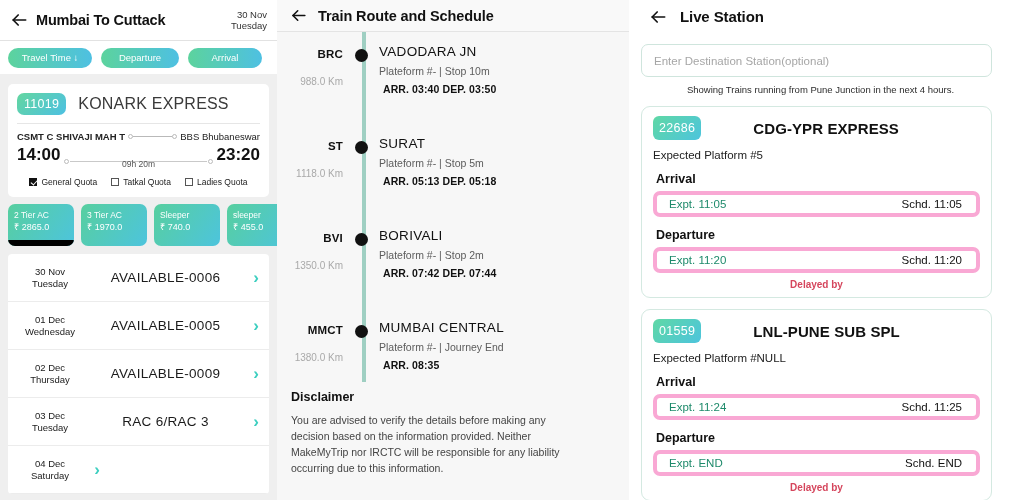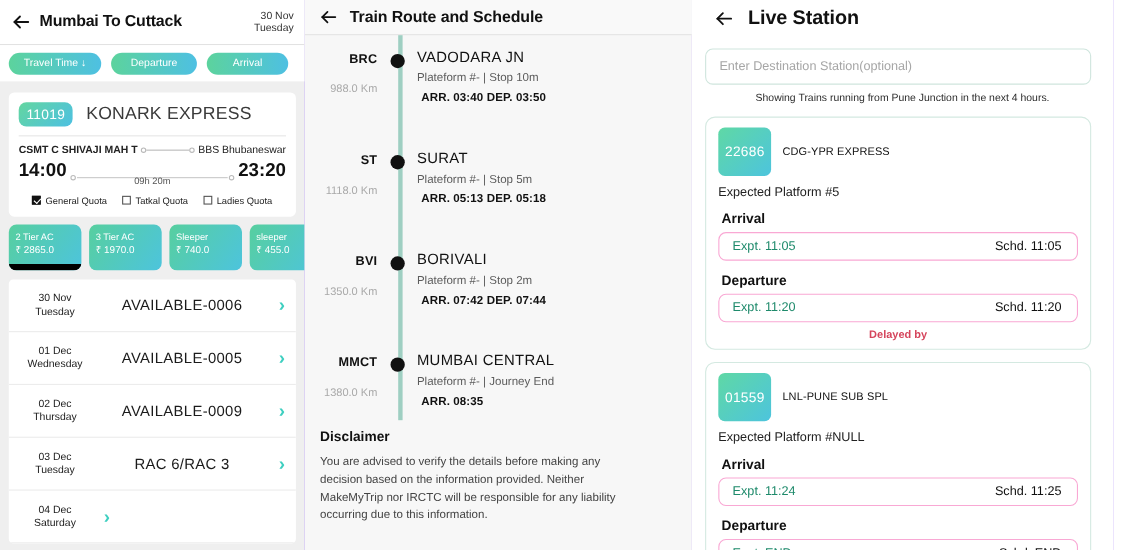--- a/index.html
+++ b/index.html
@@ -339,21 +339,21 @@
     overflow: hidden;
     position: relative;
   }
   .p3-header {
     height: 33px;
     display: flex;
     align-items: center;
     padding: 0 18px;
   }
   .p3-title {
-    font-size: 18px; font-weight: bold; color: #111;
+    font-size: 15px; font-weight: bold; color: #111;
     margin-left: 11px;
     letter-spacing: -0.1px;
   }
   .dest-input {
     margin: 11px 20px 0 12px;
     height: 33px;
     border: 1px solid #cfe5dd;
     border-radius: 7px;
     display: flex;
     align-items: center;
@@ -380,45 +380,46 @@
   .lc-top {
     display: flex;
     align-items: center;
     gap: 10px;
   }
   .lc-no {
     background: linear-gradient(135deg,#5fd8a5 0%,#4dc4dd 100%);
     color: #fff;
     font-size: 12.5px;
     border-radius: 6px;
-    padding: 15px 6px;
+    padding: 5px 6px;
     letter-spacing: 0.3px;
   }
   .lc-name {
-    font-size: 10px;
-    font-weight: normal;
+    font-size: 15px;
+    font-weight: bold;
     color: #111;
     letter-spacing: 0.1px;
+    margin-left: 42px;
   }
   .lc-plat {
     font-size: 11.5px;
     color: #222;
     margin-top: 9px;
   }
   .lc-sec-title {
     font-size: 12.5px;
     font-weight: bold;
     color: #111;
     margin-top: 11px;
     padding-left: 3px;
   }
   .lc-times {
     margin-top: 5px;
     height: 26px;
-    border: 1px solid #f9a8d4;
+    border: 4px solid #f9a8d4;
     border-radius: 7px;
     display: flex;
     align-items: center;
     justify-content: space-between;
     padding: 0 14px 0 12px;
   }
   .t-expt { font-size: 11.5px; color: #1e8a6b; }
   .t-schd { font-size: 11.5px; color: #111; }
   .lc-delay {
     text-align: center;

